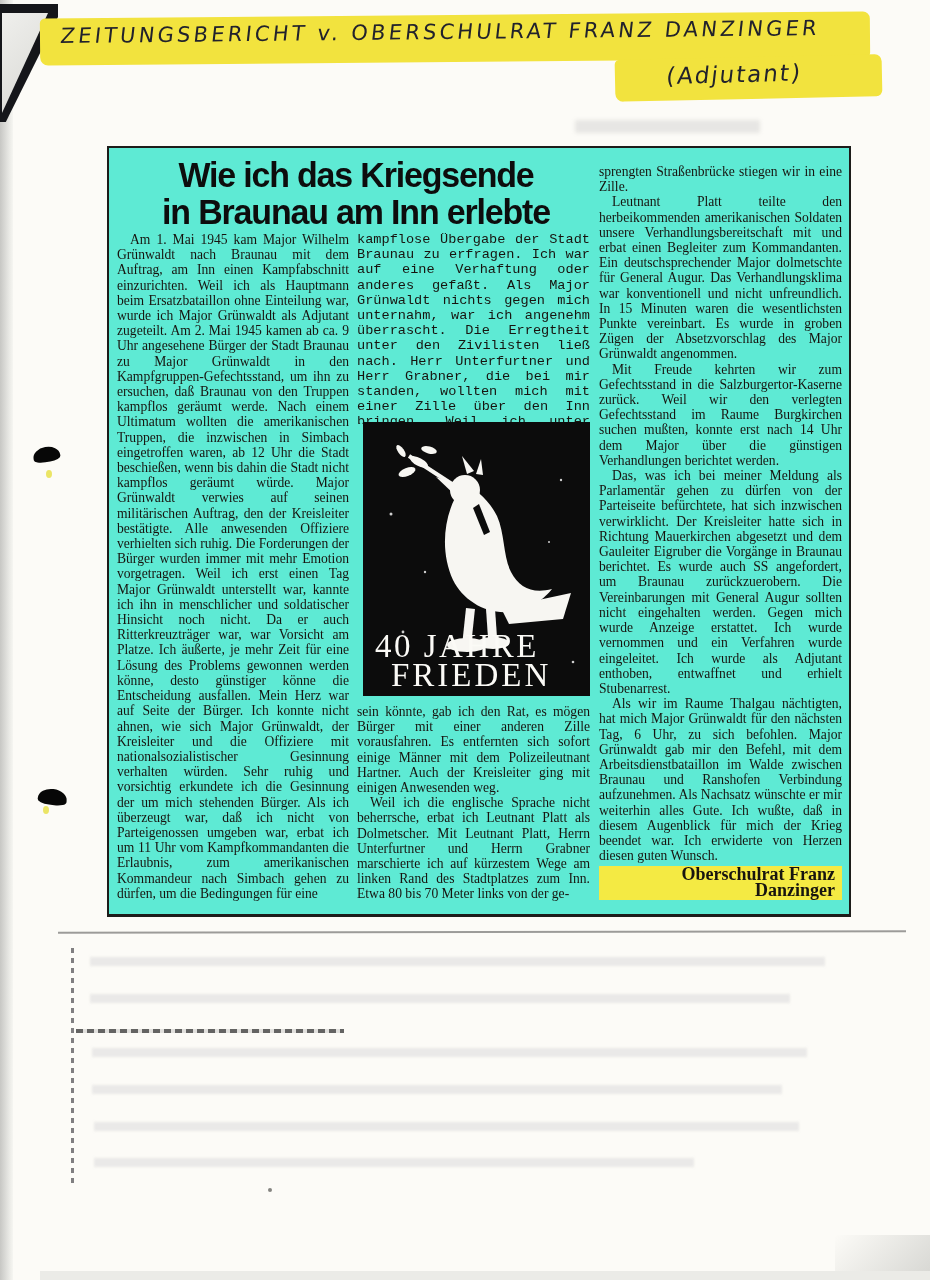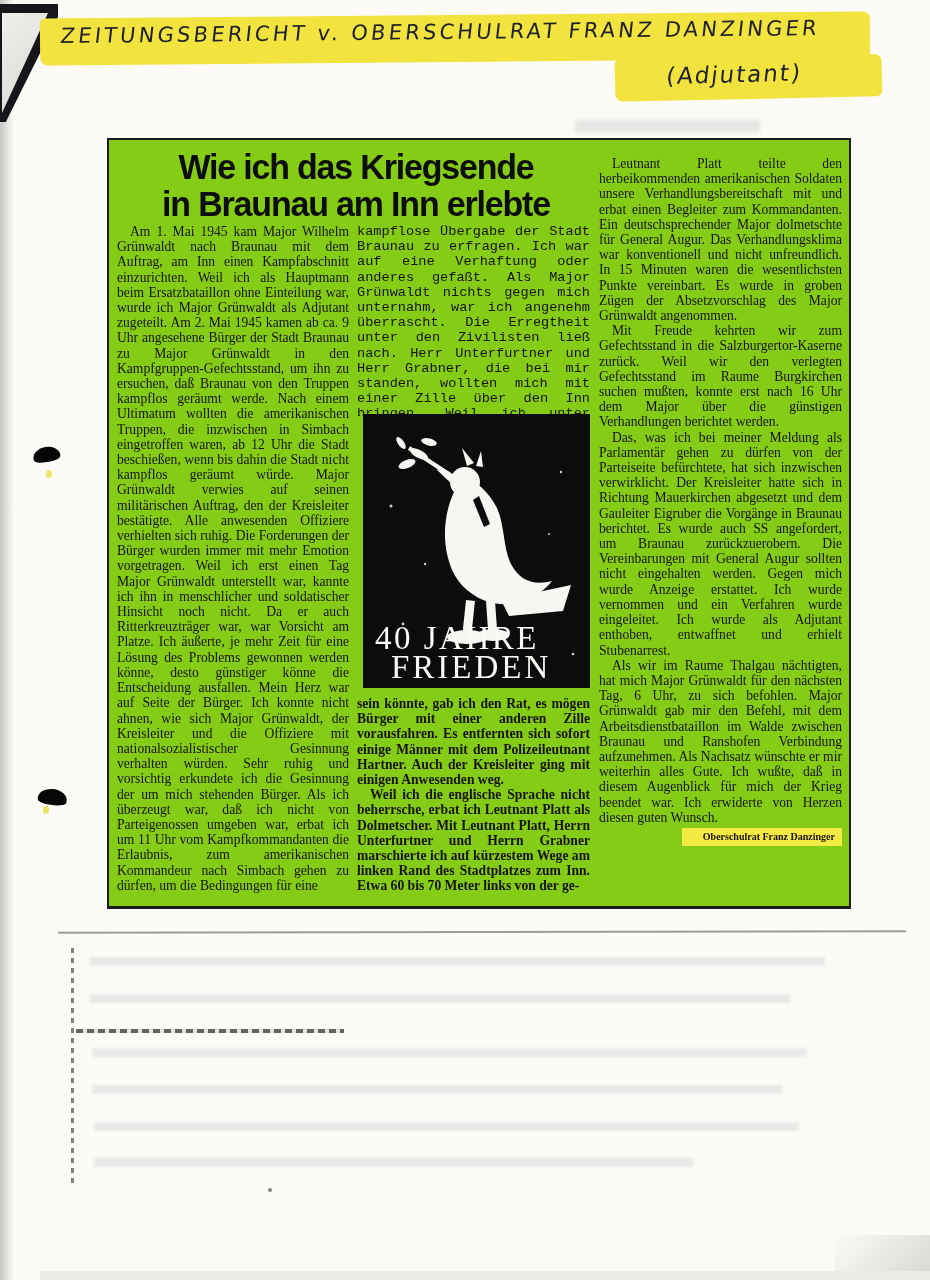--- a/index.html
+++ b/index.html
@@ -29,36 +29,36 @@
   
   .hl-bar{position:absolute;background:#f2e33e;border-radius:5px 7px 6px 8px;}
   .hl-bar-1{left:40px;top:15px;width:830px;height:47px;transform:rotate(-.5deg);}
   .hl-bar-2{left:615px;top:57px;width:267px;height:42px;transform:rotate(-1.2deg);}
   .hand{position:absolute;font-family:"DejaVu Sans",sans-serif;color:#22222c;
     white-space:nowrap;transform-origin:left top;}
   .hand-1{left:62px;top:24px;font-size:21px;letter-spacing:3.2px;transform:rotate(-.6deg) skewX(-7deg);}
   .hand-2{left:668px;top:63px;font-size:23px;letter-spacing:2px;transform:rotate(-1.5deg) skewX(-8deg);}
 
   
-  .clip{position:absolute;left:107px;top:138px;width:740px;height:766px;
-    background:#84cc16;border:2px solid #1d1c1a;border-bottom-width:3px;}
+  .clip{position:absolute;left:107px;top:146px;width:740px;height:766px;
+    background:#5eead4;border:2px solid #1d1c1a;border-bottom-width:3px;}
   .headline{position:absolute;left:4px;top:8px;width:486px;text-align:center;
     font-family:"Liberation Sans",sans-serif;font-weight:bold;color:#0d0d0d;
     font-size:35px;line-height:37px;letter-spacing:-1.2px;transform:scaleX(.97);transform-origin:center top;}
   .col{position:absolute;text-align:justify;font-size:13.6px;line-height:15.2px;color:#17140f;
     overflow:hidden;}
   .col p{margin:0;text-indent:13px;}
   .col p.noindent{text-indent:0;}
   .col-1{left:8px;top:84px;width:232px;height:676px;font-family:Liberation Serif, serif;}
   .col-2a{left:248px;top:84px;width:233px;height:192px;font-family:Liberation Mono, monospace;}
-  .col-2b{left:248px;top:556px;width:233px;height:208px;font-weight:bold;}
+  .col-2b{left:248px;top:556px;width:233px;height:208px;}
   .col-3{left:490px;top:16px;width:243px;height:748px;}
   .sig-row{text-align:right;margin-top:3px;text-indent:0;}
-  .sig{display:inline-block;background:#f4ea43;font-weight:bold;font-size:10px;
-    padding:1px 7px 2px 21px;text-align:right;}
+  .sig{display:inline-block;background:#f4ea43;font-weight:bold;font-size:18px;
+    padding:1px 7px 2px 7px;text-align:right;}
 
   .peace-img{position:absolute;left:254px;top:274px;width:227px;height:274px;}
 
   
   .under-line{position:absolute;left:58px;top:931px;width:848px;height:2px;
     background:rgba(60,60,60,.5);transform:rotate(-.1deg);filter:blur(.3px);}
 
   
   .v-dashed{position:absolute;left:71px;top:948px;width:3px;height:240px;
     background:repeating-linear-gradient(180deg,rgba(45,45,50,.6) 0 5px,rgba(45,45,50,0) 5px 10px);
@@ -137,26 +137,27 @@
           <circle cx="186" cy="120" r="1"></circle>
         <circle cx="40" cy="210" r="1.4"></circle>
           <circle cx="210" cy="240" r="1.3"></circle>
       </g>
       <text x="12" y="235" font-family="Liberation Serif, serif" font-size="33" letter-spacing="2.5" fill="#fbfaf6">40 JAHRE</text>
       <text x="28" y="264" font-family="Liberation Serif, serif" font-size="33" letter-spacing="3" fill="#fbfaf6">FRIEDEN</text>
     </svg>
 
     <div class="col col-2b">
       <p class="noindent">sein könnte, gab ich den Rat, es mögen Bürger mit einer anderen Zille vorausfahren. Es entfernten sich sofort einige Männer mit dem Polizeileutnant Hartner. Auch der Kreisleiter ging mit einigen Anwesenden weg.</p>
-      <p>Weil ich die englische Sprache nicht beherrsche, erbat ich Leutnant Platt als Dolmetscher. Mit Leutnant Platt, Herrn Unterfurtner und Herrn Grabner marschierte ich auf kürzestem Wege am linken Rand des Stadtplatzes zum Inn. Etwa 60 bis 70 Meter links von der ge-</p>
+      <p>Weil ich die englische Sprache nicht beherrsche, erbat ich Leutnant Platt als Dolmetscher. Mit Leutnant Platt, Herrn Unterfurtner und Herrn Grabner marschierte ich auf kürzestem Wege am linken Rand des Stadtplatzes zum Inn. Etwa 80 bis 70 Meter links von der ge-</p>
     </div>
 
     <div class="col col-3">
+      <p class="noindent">sprengten Straßenbrücke stiegen wir in eine Zille.</p>
       <p>Leutnant Platt teilte den herbeikommenden amerikanischen Soldaten unsere Verhandlungsbereitschaft mit und erbat einen Begleiter zum Kommandanten. Ein deutschsprechender Major dolmetschte für General Augur. Das Verhandlungsklima war konventionell und nicht unfreundlich. In 15 Minuten waren die wesentlichsten Punkte vereinbart. Es wurde in groben Zügen der Absetzvorschlag des Major Grünwaldt angenommen.</p>
-      <p>Mit Freude kehrten wir zum Gefechtsstand in die Salzburgertor-Kaserne zurück. Weil wir den verlegten Gefechtsstand im Raume Burgkirchen suchen mußten, konnte erst nach 16 Uhr dem Major über die günstigen Verhandlungen berichtet werden.</p>
+      <p>Mit Freude kehrten wir zum Gefechtsstand in die Salzburgertor-Kaserne zurück. Weil wir den verlegten Gefechtsstand im Raume Burgkirchen suchen mußten, konnte erst nach 14 Uhr dem Major über die günstigen Verhandlungen berichtet werden.</p>
       <p>Das, was ich bei meiner Meldung als Parlamentär gehen zu dürfen von der Parteiseite befürchtete, hat sich inzwischen verwirklicht. Der Kreisleiter hatte sich in Richtung Mauerkirchen abgesetzt und dem Gauleiter Eigruber die Vorgänge in Braunau berichtet. Es wurde auch SS angefordert, um Braunau zurückzuerobern. Die Vereinbarungen mit General Augur sollten nicht eingehalten werden. Gegen mich wurde Anzeige erstattet. Ich wurde vernommen und ein Verfahren wurde eingeleitet. Ich wurde als Adjutant enthoben, entwaffnet und erhielt Stubenarrest.</p>
       <p>Als wir im Raume Thalgau nächtigten, hat mich Major Grünwaldt für den nächsten Tag, 6 Uhr, zu sich befohlen. Major Grünwaldt gab mir den Befehl, mit dem Arbeitsdienstbataillon im Walde zwischen Braunau und Ranshofen Verbindung aufzunehmen. Als Nachsatz wünschte er mir weiterhin alles Gute. Ich wußte, daß in diesem Augenblick für mich der Krieg beendet war. Ich erwiderte von Herzen diesen guten Wunsch.</p>
       <div class="sig-row">
         <span class="sig">Oberschulrat Franz Danzinger</span>
       </div>
     </div>
   </div>
 
   <div class="under-line"></div>
 

